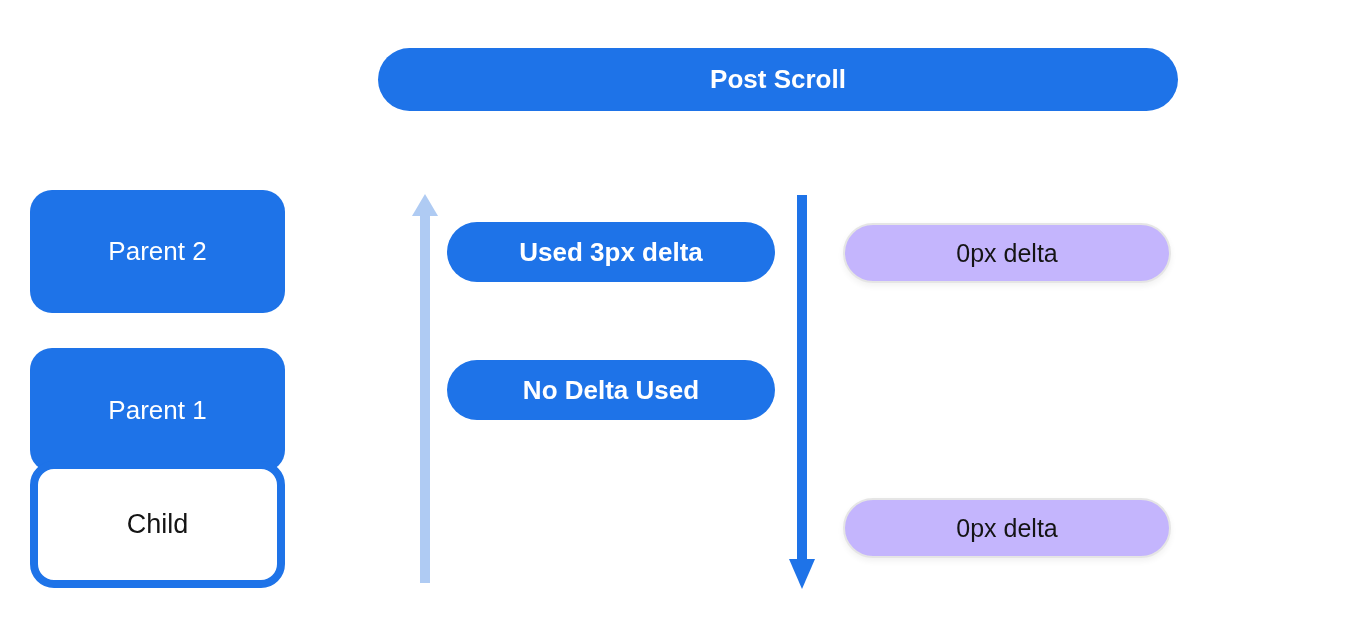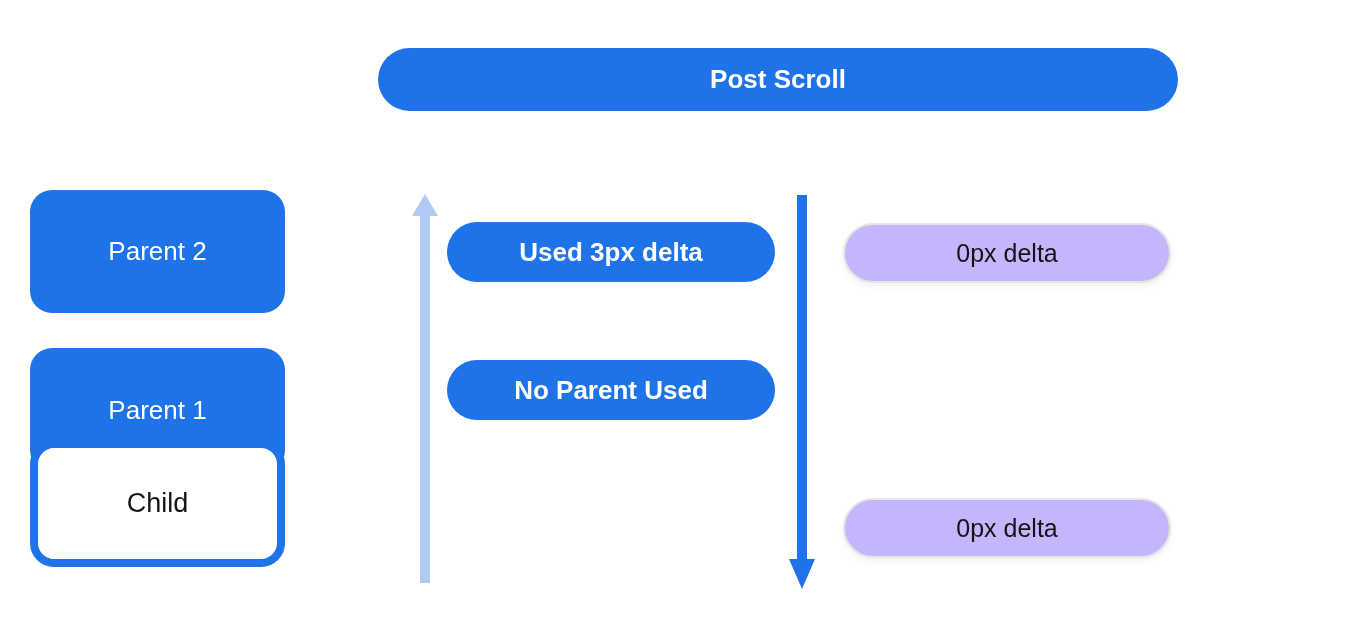--- a/index.html
+++ b/index.html
@@ -44,21 +44,21 @@
     font-size: 26px;
   }
   .box.filled {
     background: var(--blue);
     color: var(--text-light);
     font-weight: 400;
   }
   .box-parent2 { top: 190px; height: 123px; }
   .box-parent1 { top: 328px; height: 124px; margin-top: 20px; }
   .box-child {
-    top: 440px; height: 127px;
+    top: 461px; height: 127px;
     background: #ffffff;
     border: 8px solid var(--blue);
     border-radius: 24px;
     color: var(--text-dark);
     font-weight: 500;
     font-size: 27px;
   }
   
   .arrow-shaft { position: absolute; }
   .up-shaft {
@@ -120,21 +120,21 @@
   <div class="abs center box filled box-parent2">Parent 2</div>
   <div class="abs center box filled box-parent1">Parent 1</div>
   <div class="abs center box box-child">Child</div>
 
   <div>
     <div class="arrow-shaft up-shaft"></div>
     <div class="abs up-head"></div>
   </div>
 
   <div class="abs center pill blue pill-used">Used 3px delta</div>
-  <div class="abs center pill blue pill-nodelta">No Parent Used</div>
+  <div class="abs center pill blue pill-nodelta">No Delta Used</div>
 
   <div>
     <div class="arrow-shaft down-shaft"></div>
     <div class="abs down-head"></div>
   </div>
 
   <div class="abs center pill white pill-zero-top">0px delta</div>
   <div class="abs center pill white pill-zero-bottom">0px delta</div>
 
 </div>

